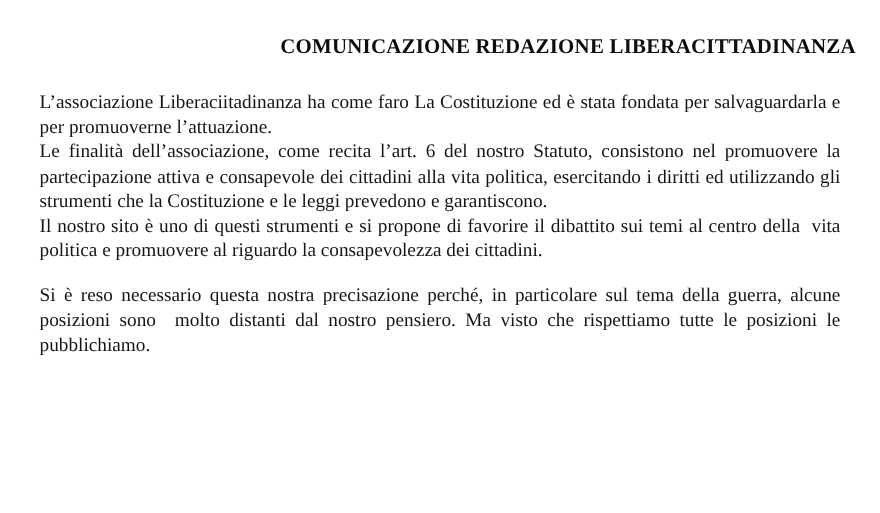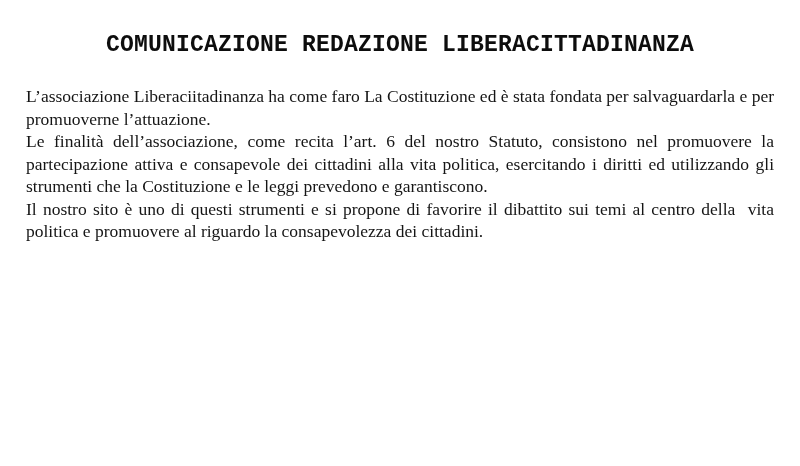--- a/index.html
+++ b/index.html
@@ -12,30 +12,29 @@
     width: 800px;
     height: 466px;
     box-sizing: border-box;
     background: #ffffff;
     color: #151515;
     font-family: "Liberation Serif", "DejaVu Serif", serif;
     padding: 32px 22px 0 22px;
     overflow: hidden;
   }
   .doc-title {
-    font-size: 23px;
+    font-size: 19px;
     font-weight: bold;
-    text-align: center;
+    text-align: right;
     letter-spacing: 0.2px;
     margin: 0 0 27px 0;
     color: #0d0d0d;
-    font-family: Liberation Mono, monospace;
   }
   .para-group {
-    margin: 4px;
+    margin: 14px;
   }
   .para-group + .para-group {
     margin-top: 18px;
   }
   .para-group p {
     margin: 0;
     font-size: 17.5px;
     line-height: 22.5px;
     text-align: justify;
     color: #151515;
@@ -48,16 +47,17 @@
 
   <h1 class="doc-title">COMUNICAZIONE REDAZIONE LIBERACITTADINANZA</h1>
 
   <div class="para-group">
     <p>L’associazione Liberaciitadinanza ha come faro La Costituzione ed è stata fondata per salvaguardarla e per promuoverne l’attuazione.</p>
     <p>Le finalità dell’associazione, come recita l’art. 6 del nostro Statuto, consistono nel promuovere la partecipazione attiva e consapevole dei cittadini alla vita politica, esercitando i diritti ed utilizzando gli strumenti che la Costituzione e le leggi prevedono e garantiscono.</p>
     <p>Il nostro sito è uno di questi strumenti e si propone di favorire il dibattito sui temi al centro della&nbsp; vita politica e promuovere al riguardo la consapevolezza dei cittadini.</p>
   </div>
 
   <div class="para-group">
+    <p>Si è reso necessario questa nostra precisazione perché, in particolare sul tema della guerra, alcune posizioni sono&nbsp; molto distanti dal nostro pensiero. Ma visto che rispettiamo tutte le posizioni le pubblichiamo.</p>
   </div>
 
 
 </div>
 
 </body></html>

